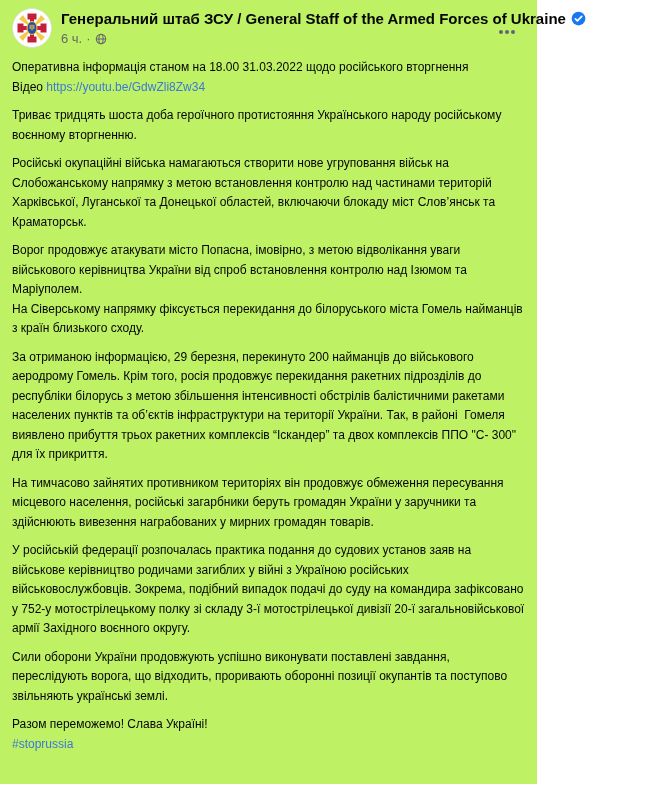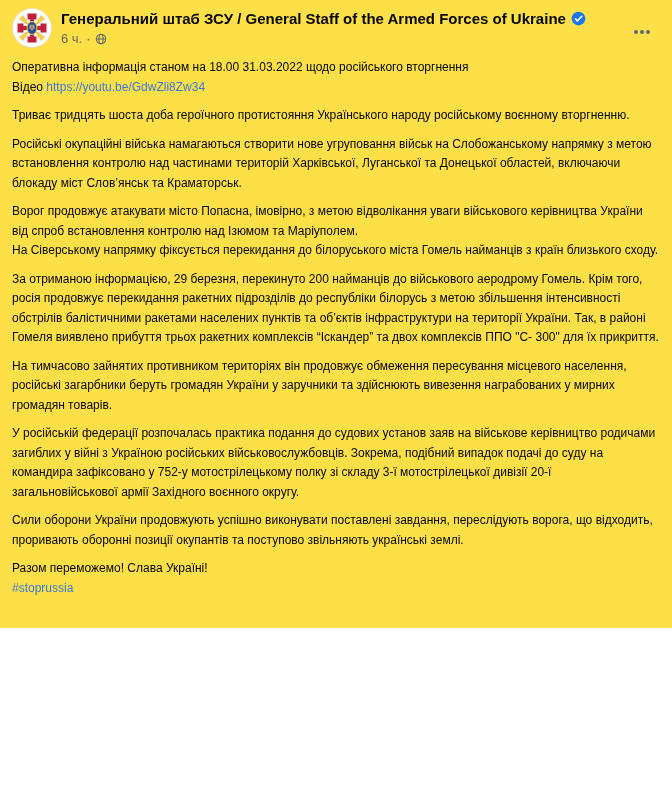--- a/index.html
+++ b/index.html
@@ -7,22 +7,22 @@
     padding: 0;
     background: #ffffff;
   }
   body {
     width: 672px;
     font-family: "Liberation Sans", "DejaVu Sans", sans-serif;
     color: #050505;
     -webkit-font-smoothing: antialiased;
   }
   .post {
-    width: 672px;
-    background: #fde047;
+    width: 537px;
+    background: #bef264;
   }
   .post-header {
     display: flex;
     align-items: flex-start;
     padding: 8px 12px 2px 12px;
   }
   .avatar {
     width: 40px;
     height: 40px;
     border-radius: 50%;

